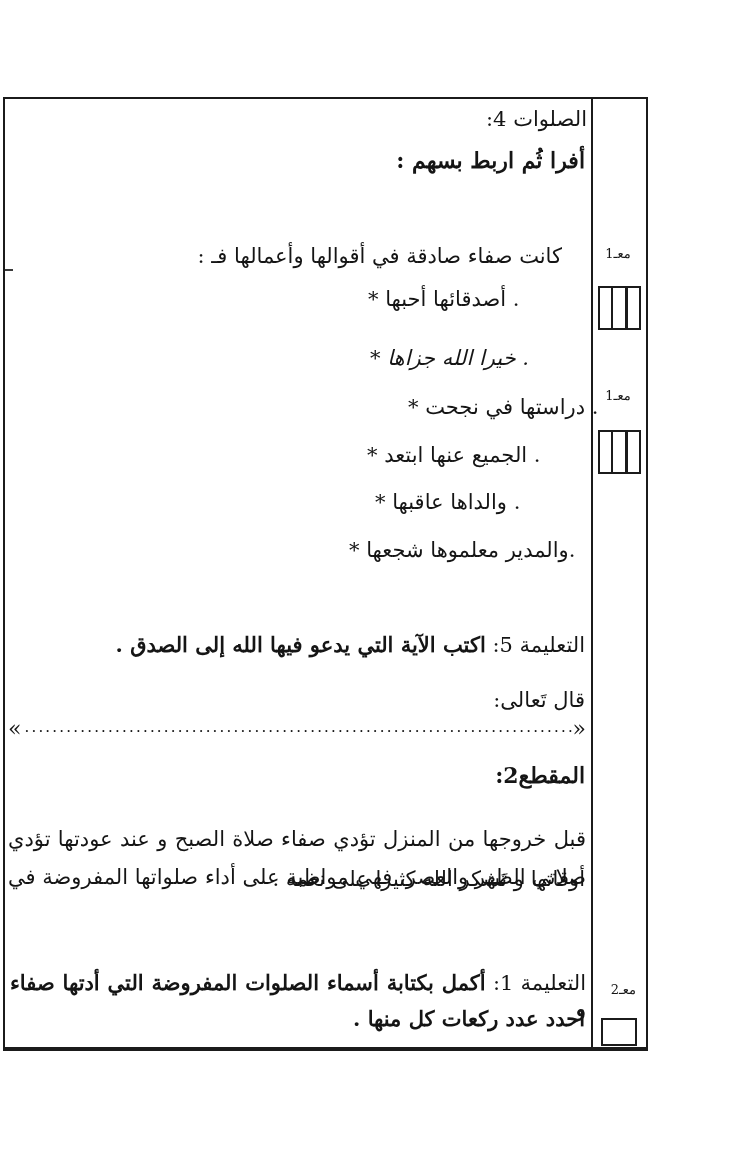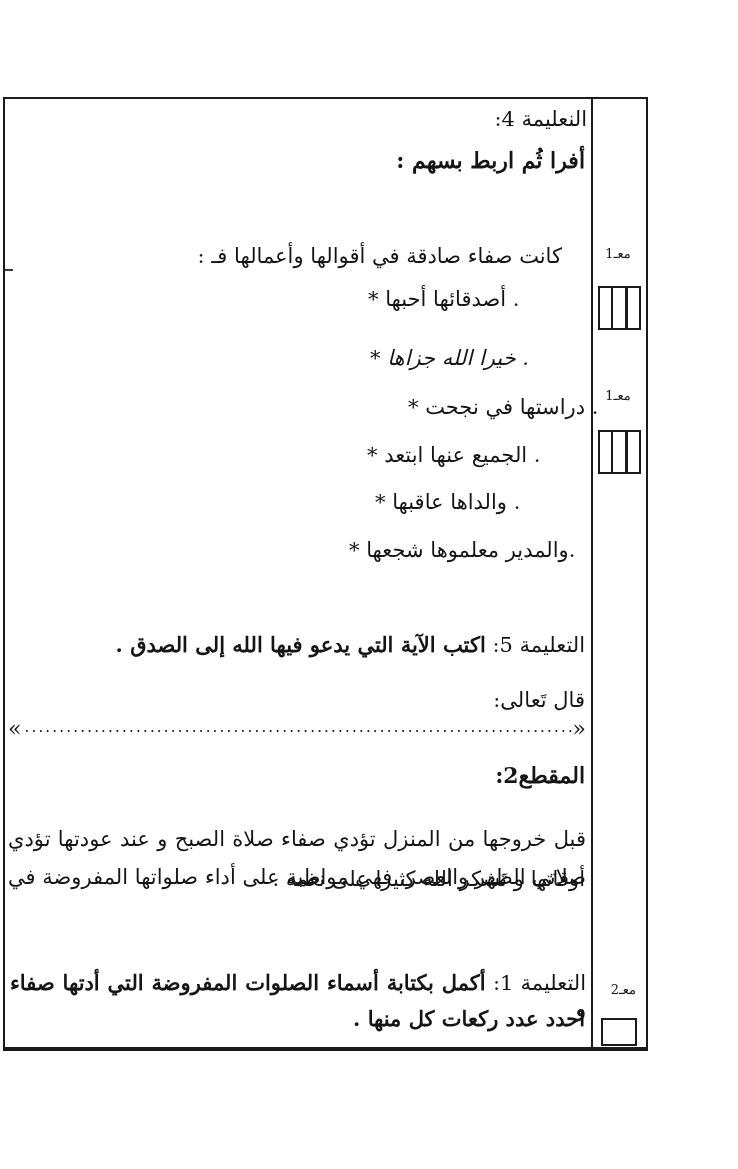--- a/index.html
+++ b/index.html
@@ -38,21 +38,21 @@
 
   .dash-artifact { width:8px; height:2px; background:#3a3a3a; }
 </style>
 </head>
 <body>
 
 <div class="abs sheet-frame"></div>
 <div class="abs col-divider"></div>
 <div class="abs dash-artifact" style="left:5px; top:269px;"></div>
 
-<div class="abs rtl-line" style="right:151px; top:106px;">النعليمة 4:</div>
+<div class="abs rtl-line" style="right:151px; top:106px;">الصلوات 4:</div>
 
 <div class="abs rtl-line bold" style="right:153px; top:147px; font-size:22px;">أفرا ثُم اربط بسهم :</div>
 
 <div class="abs rtl-line" style="right:176px; top:243px;">كانت صفاء صادقة في أقوالها وأعمالها فـ :</div>
 
 <div class="abs ltr-line" style="left:368px; top:286px;">* أحبها‎ أصدقائها‎ .</div>
 <div class="abs ltr-line" style="left:370px; top:345px;font-style:italic;">* جزاها‎ الله‎ خيرا‎ .</div>
 <div class="abs ltr-line" style="left:363px; top:394px;margin-left:45px;">* نجحت‎ في‎ دراستها‎ .</div>
 <div class="abs ltr-line" style="left:367px; top:442px;">* ابتعد‎ عنها‎ الجميع‎ .</div>
 <div class="abs ltr-line" style="left:375px; top:489px;">* عاقبها‎ والداها‎ .</div>

